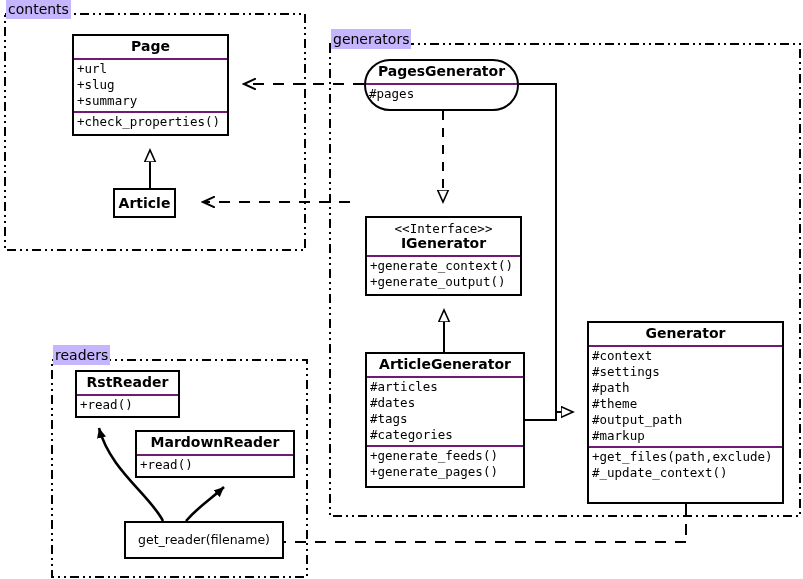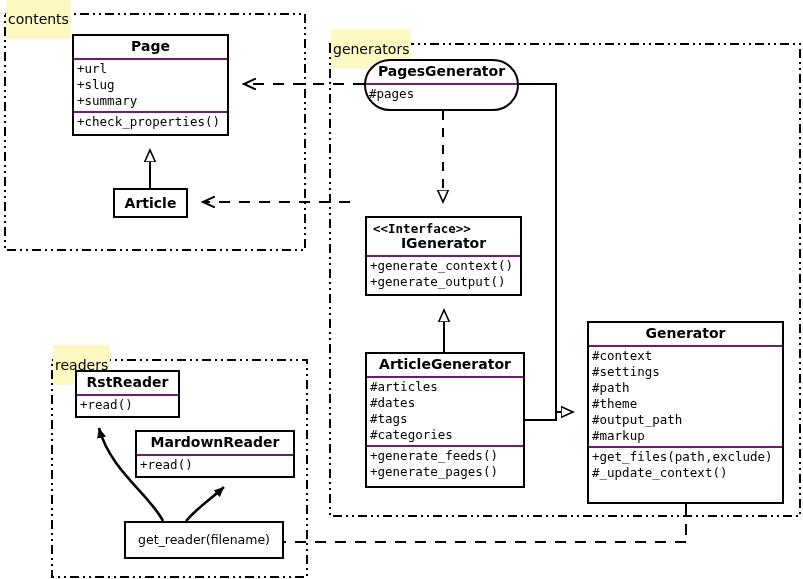--- a/index.html
+++ b/index.html
@@ -33,21 +33,22 @@
   .uml-name {
     text-align: center;
     font-weight: bold;
     font-size: 14px;
     font-family: "DejaVu Sans", sans-serif;
     color: #000;
     padding: 3px 6px 4px 6px;
     line-height: 15px;
   }
   .uml-stereotype {
-    font-weight: bold;
+    text-align: center;
+    font-weight: normal;
     font-size: 12.5px;
     font-family: "DejaVu Sans Mono", monospace;
     color: #000;
     padding: 3px 6px 0 6px;
     line-height: 15px;
   }
   .uml-compartment {
     border-top: 2px solid #701a75;
     padding: 1px 0 2px 0;
   }
@@ -66,22 +67,22 @@
     height: 100%;
   }
   .uml-simple .uml-row { padding: 0; }
 
   
   .pkg-label {
     position: absolute;
     font-family: "DejaVu Sans", sans-serif;
     font-size: 14px;
     color: #000;
-    background: #fef9c3;
-    padding: 12px 2px;
+    background: #c4b5fd;
+    padding: 2px 2px;
     line-height: 16px;
     white-space: nowrap;
   }
 </style>
 </head>
 <body>
 
 <div id="canvas">
 
   <svg class="layer" viewBox="0 0 803 579" xmlns="http://www.w3.org/2000/svg">
@@ -152,21 +153,21 @@
     <div class="uml-compartment">
       <div class="uml-row">+url</div>
       <div class="uml-row">+slug</div>
       <div class="uml-row">+summary</div>
     </div>
     <div class="uml-compartment">
       <div class="uml-row">+check_properties()</div>
     </div>
   </div>
 
-  <div class="uml-class" style="left:113px; top:188px; width:75px; height:30px;">
+  <div class="uml-class" style="left:113px; top:188px; width:63px; height:30px;">
     <div class="uml-simple">
       <div class="uml-row" style="font-family:'DejaVu Sans',sans-serif; font-weight:bold; font-size:14px;">Article</div>
     </div>
   </div>
 
   <div class="uml-class" style="left:364px; top:59px; width:155px; height:52px;border-radius:26px;">
     <div class="uml-name">PagesGenerator</div>
     <div class="uml-compartment">
       <div class="uml-row">#pages</div>
     </div>

